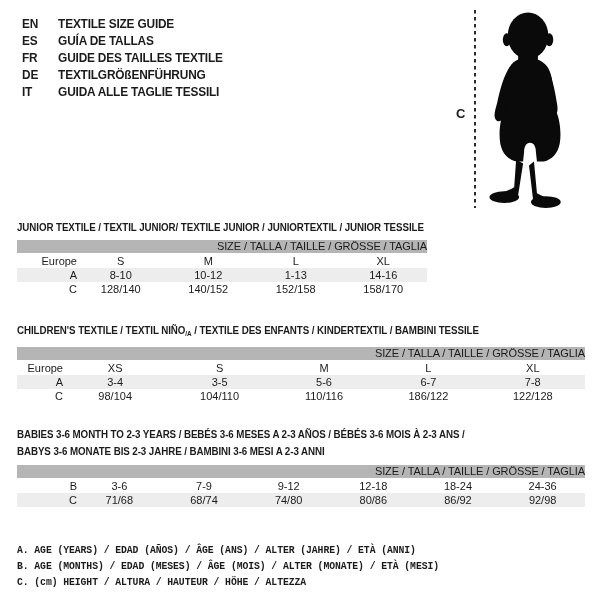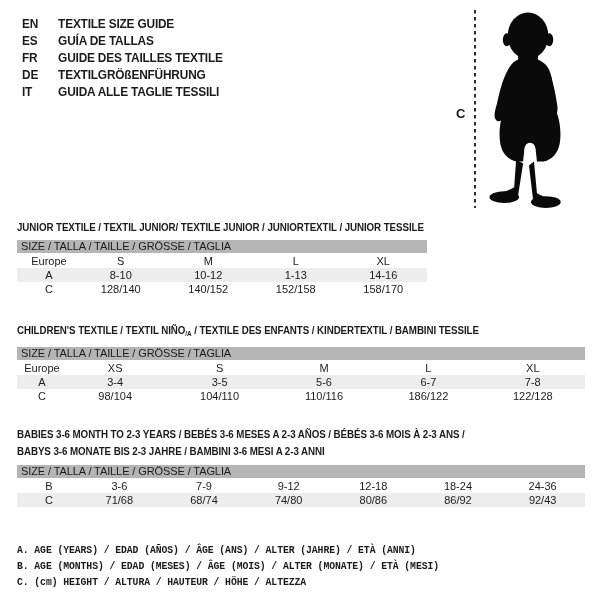--- a/index.html
+++ b/index.html
@@ -31,26 +31,26 @@
   .section-heading{
     font-weight:bold;font-size:11.5px;line-height:16.5px;white-space:nowrap;
     transform:scaleX(0.85);transform-origin:0 0;letter-spacing:-0.1px;
   }
   .sub{font-size:7.5px;vertical-align:-2px;font-weight:bold;}
 
   
   .tbl{left:17px;}
   .tbl-head{
     background:var(--header-bar);height:13px;line-height:13px;font-size:11px;
-    padding-left:4px;margin-bottom:1px;letter-spacing:-0.1px;white-space:nowrap;
+    padding-left:4px;margin-bottom:1px;letter-spacing:-0.1px;white-space:nowrap;text-align:right;
   }
   table{width:100%;border-collapse:collapse;table-layout:fixed;}
   td{font-size:11px;height:14px;line-height:14px;padding:0;text-align:center;
      overflow:hidden;white-space:nowrap;}
-  td.lab{text-align:center;padding-left:4px;}
+  td.lab{text-align:right;padding-left:4px;}
   tr.alt{background:var(--row-alt);}
 
   
   .footnotes{left:17px;top:542px;font-family:Liberation Mono, monospace;}
   .footnote-line{font-weight:bold;font-size:11.5px;line-height:16px;white-space:nowrap;
     transform:scaleX(0.85);transform-origin:0 0;letter-spacing:-0.1px;}
 </style>
 </head>
 <body>
 
@@ -209,21 +209,21 @@
       <td>18-24</td>
       <td>24-36</td>
     </tr>
     <tr class="alt">
       <td class="lab">C</td>
       <td>71/68</td>
       <td>68/74</td>
       <td>74/80</td>
       <td>80/86</td>
       <td>86/92</td>
-      <td>92/43</td>
+      <td>92/98</td>
     </tr>
   </tbody>
     </table>
 </div>
 
 <div class="abs footnotes">
   <div class="footnote-line">A. AGE (YEARS) / EDAD (AÑOS) / ÂGE (ANS) / ALTER (JAHRE) / ETÀ (ANNI)</div>
   <div class="footnote-line">B. AGE (MONTHS) / EDAD (MESES) / ÂGE (MOIS) / ALTER (MONATE) / ETÀ (MESI)</div>
   <div class="footnote-line">C. (cm) HEIGHT / ALTURA / HAUTEUR / HÖHE / ALTEZZA</div>
 </div>

